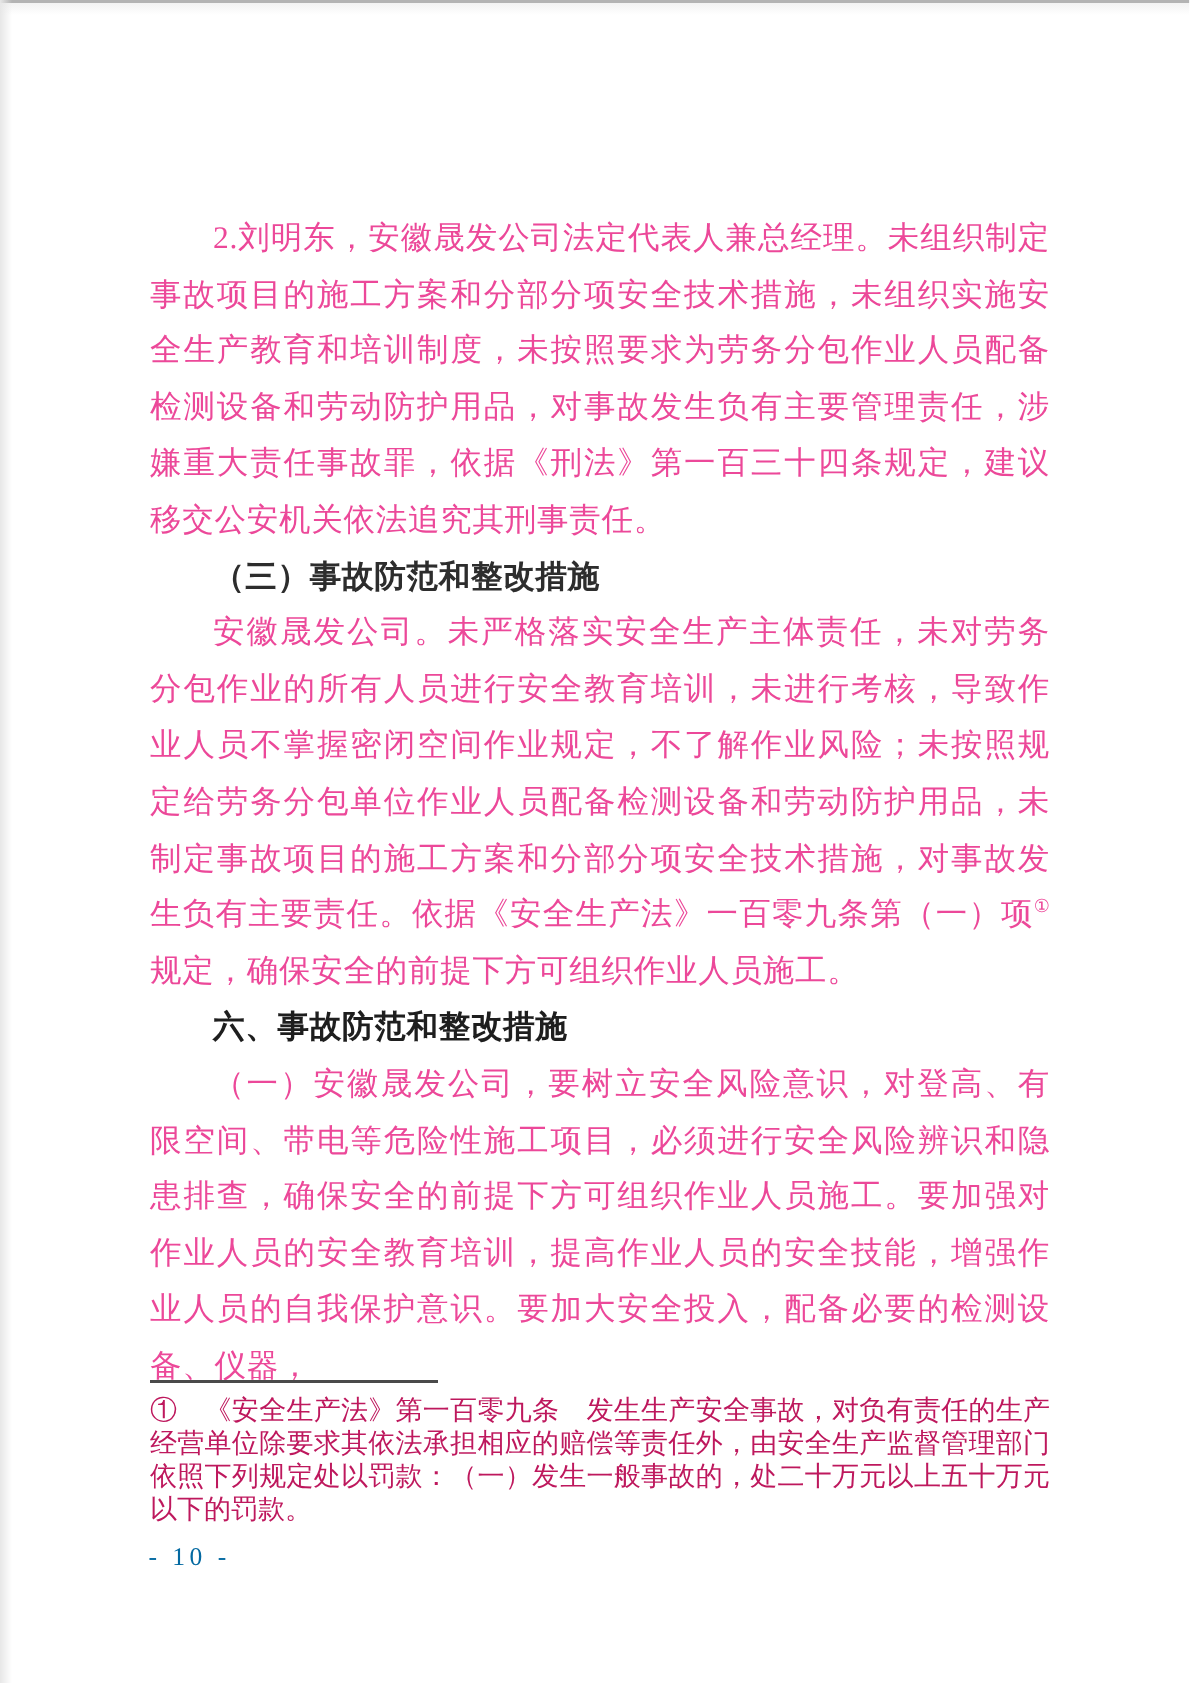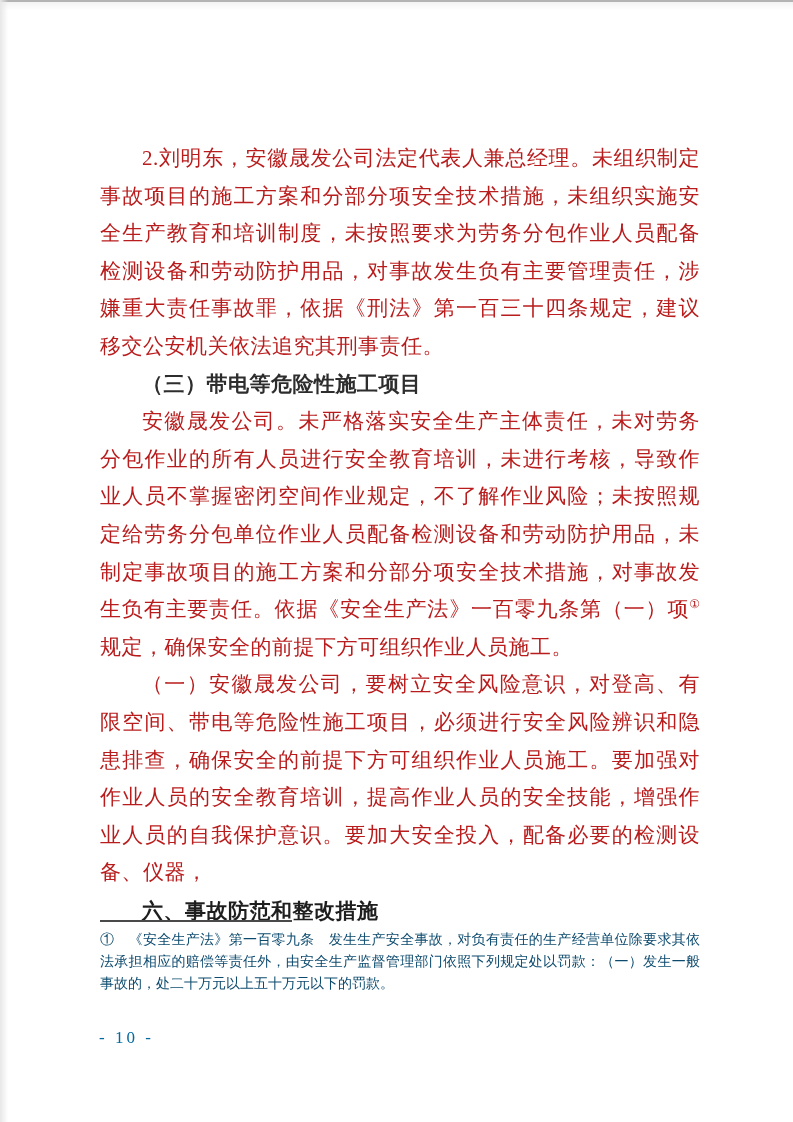--- a/index.html
+++ b/index.html
@@ -40,21 +40,21 @@
     top: 140px;
     width: 600px;
   }
   .body-para {
     margin: 0;
     text-indent: 2em;
     font-size: 21px;
     line-height: 37.6px;
     letter-spacing: 0.5px;
     text-align: justify;
-    color: #b91c1c;
+    color: #ec4899;
   }
   .heading-kai {
     font-weight: bold;
     color: #2d2d2d;
   }
   .heading-hei {
     font-weight: bold;
     font-family: "Liberation Sans", "DejaVu Sans", sans-serif;
     color: #1e1e1e;
   }
@@ -71,24 +71,24 @@
     width: 600px;
   }
   .footnote-rule {
     width: 192px;
     height: 0;
     border-top: 2px solid #4a4a4a;
     margin: 0 0 7px 0;
   }
   .footnote-text {
     margin: 0;
-    font-size: 14px;
+    font-size: 18px;
     line-height: 22px;
     text-align: justify;
-    color: #0c4a6e;
+    color: #be185d;
   }
   .page-number {
     position: absolute;
     left: 99px;
     top: 1028px;
     font-size: 17px;
     letter-spacing: 3px;
     color: #0369a1;
   }
 </style>
@@ -96,27 +96,27 @@
 <body>
 
 <div class="page">
   <div class="edge-top"></div>
   <div class="edge-top-soft"></div>
   <div class="edge-left"></div>
 
   <main class="content">
     <p class="body-para">2.刘明东，安徽晟发公司法定代表人兼总经理。未组织制定事故项目的施工方案和分部分项安全技术措施，未组织实施安全生产教育和培训制度，未按照要求为劳务分包作业人员配备检测设备和劳动防护用品，对事故发生负有主要管理责任，涉嫌重大责任事故罪，依据《刑法》第一百三十四条规定，建议移交公安机关依法追究其刑事责任。</p>
 
-    <p class="body-para heading-kai">（三）带电等危险性施工项目</p>
+    <p class="body-para heading-kai">（三）事故防范和整改措施</p>
 
     <p class="body-para"><span>安徽晟发公司。未严格落实安全生产主体责任，未对劳务分包作业的所有人员进行安全教育培训，未进行考核，导致作业人员不掌握密闭空间作业规定，不了解作业风险；未按照规定给劳务分包单位作业人员配备检测设备和劳动防护用品，未制定事故项目的施工方案和分部分项安全技术措施，对事故发生负有主要责任。依据《安全生产法》一百零九条第（一）项</span><sup class="fn-ref">①</sup><span>规定，确保安全的前提下方可组织作业人员施工。</span></p>
 
+    <p class="body-para heading-hei">六、事故防范和整改措施</p>
+
     <p class="body-para">（一）安徽晟发公司，要树立安全风险意识，对登高、有限空间、带电等危险性施工项目，必须进行安全风险辨识和隐患排查，确保安全的前提下方可组织作业人员施工。要加强对作业人员的安全教育培训，提高作业人员的安全技能，增强作业人员的自我保护意识。要加大安全投入，配备必要的检测设备、仪器，</p>
-
-    <p class="body-para heading-hei">六、事故防范和整改措施</p>
   </main>
 
   <div class="footnote">
     <div class="footnote-rule"></div>
     <p class="footnote-text">①　《安全生产法》第一百零九条　发生生产安全事故，对负有责任的生产经营单位除要求其依法承担相应的赔偿等责任外，由安全生产监督管理部门依照下列规定处以罚款：（一）发生一般事故的，处二十万元以上五十万元以下的罚款。</p>
   </div>
 
   <div class="page-number">- 10 -</div>
 </div>
 

